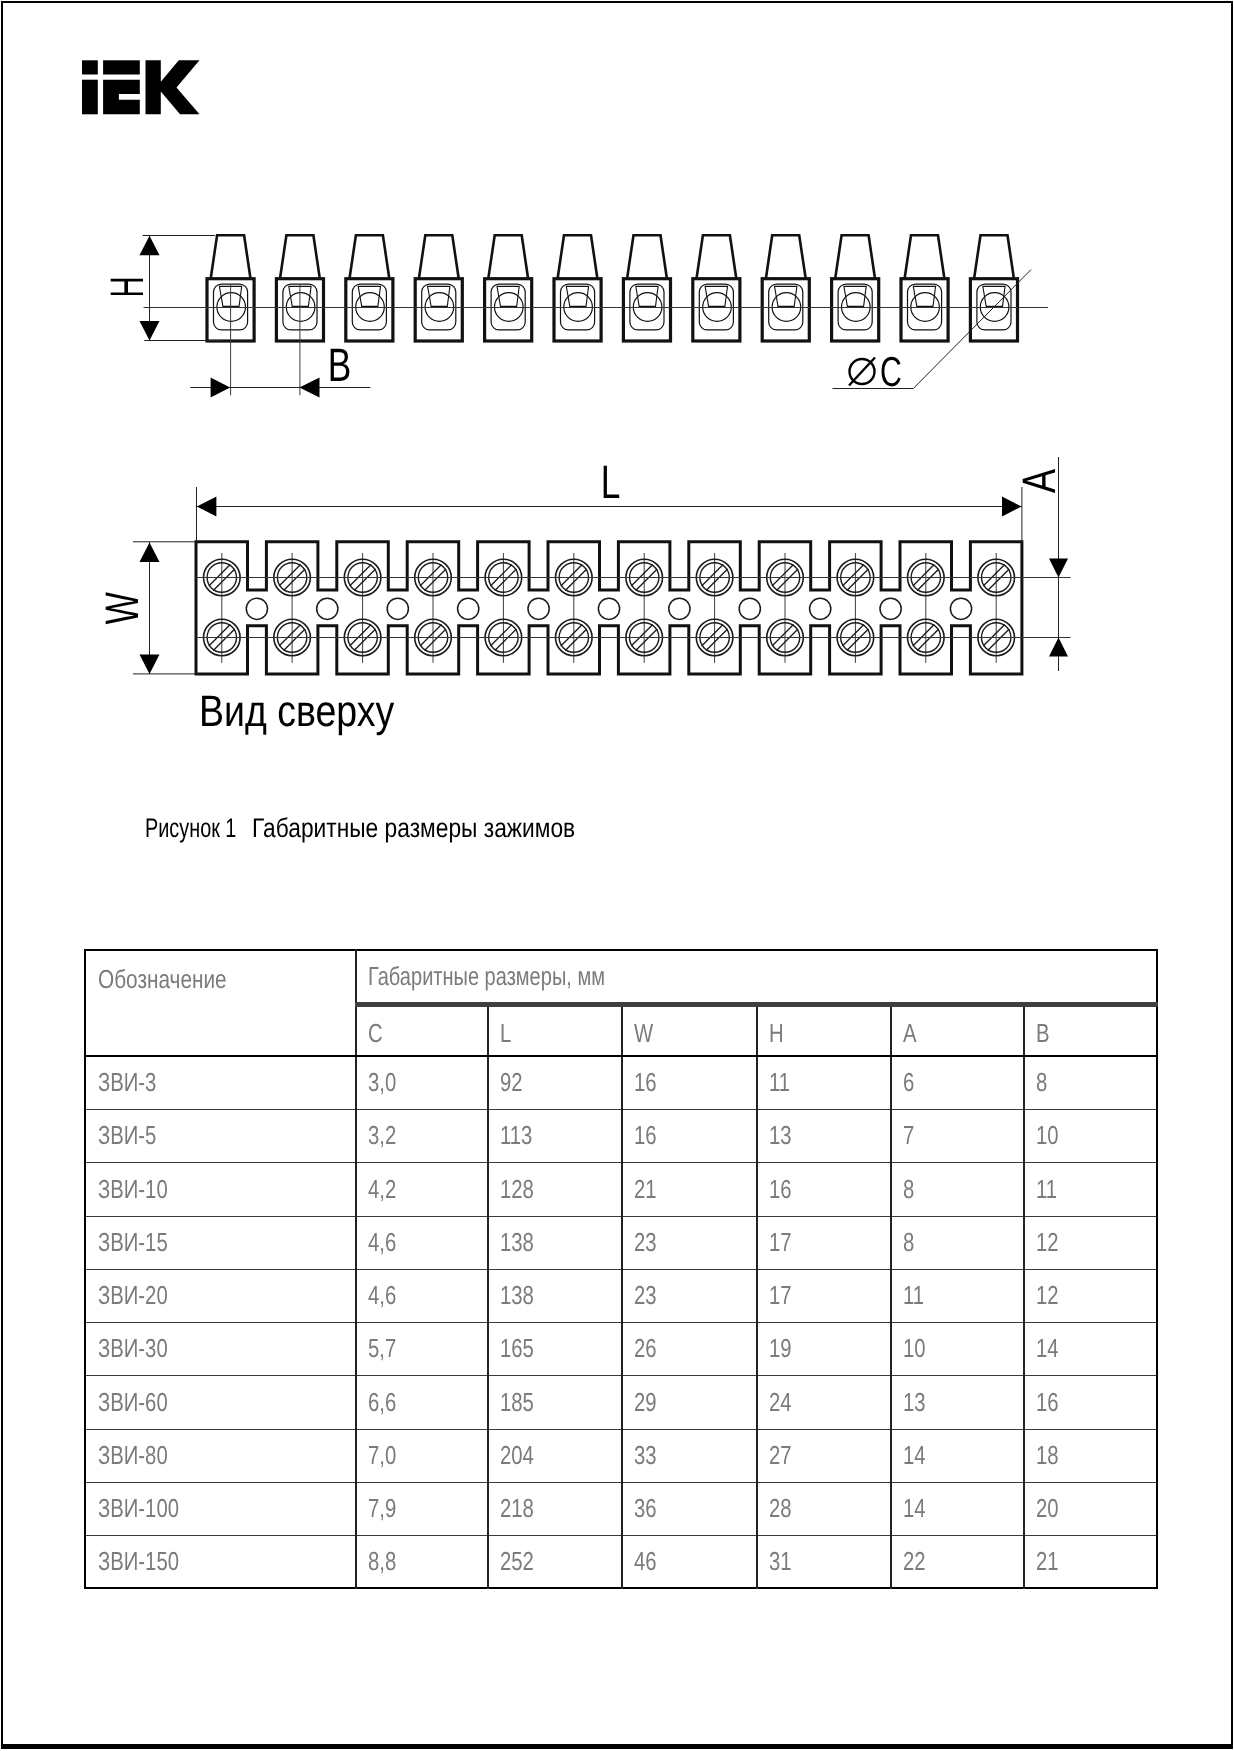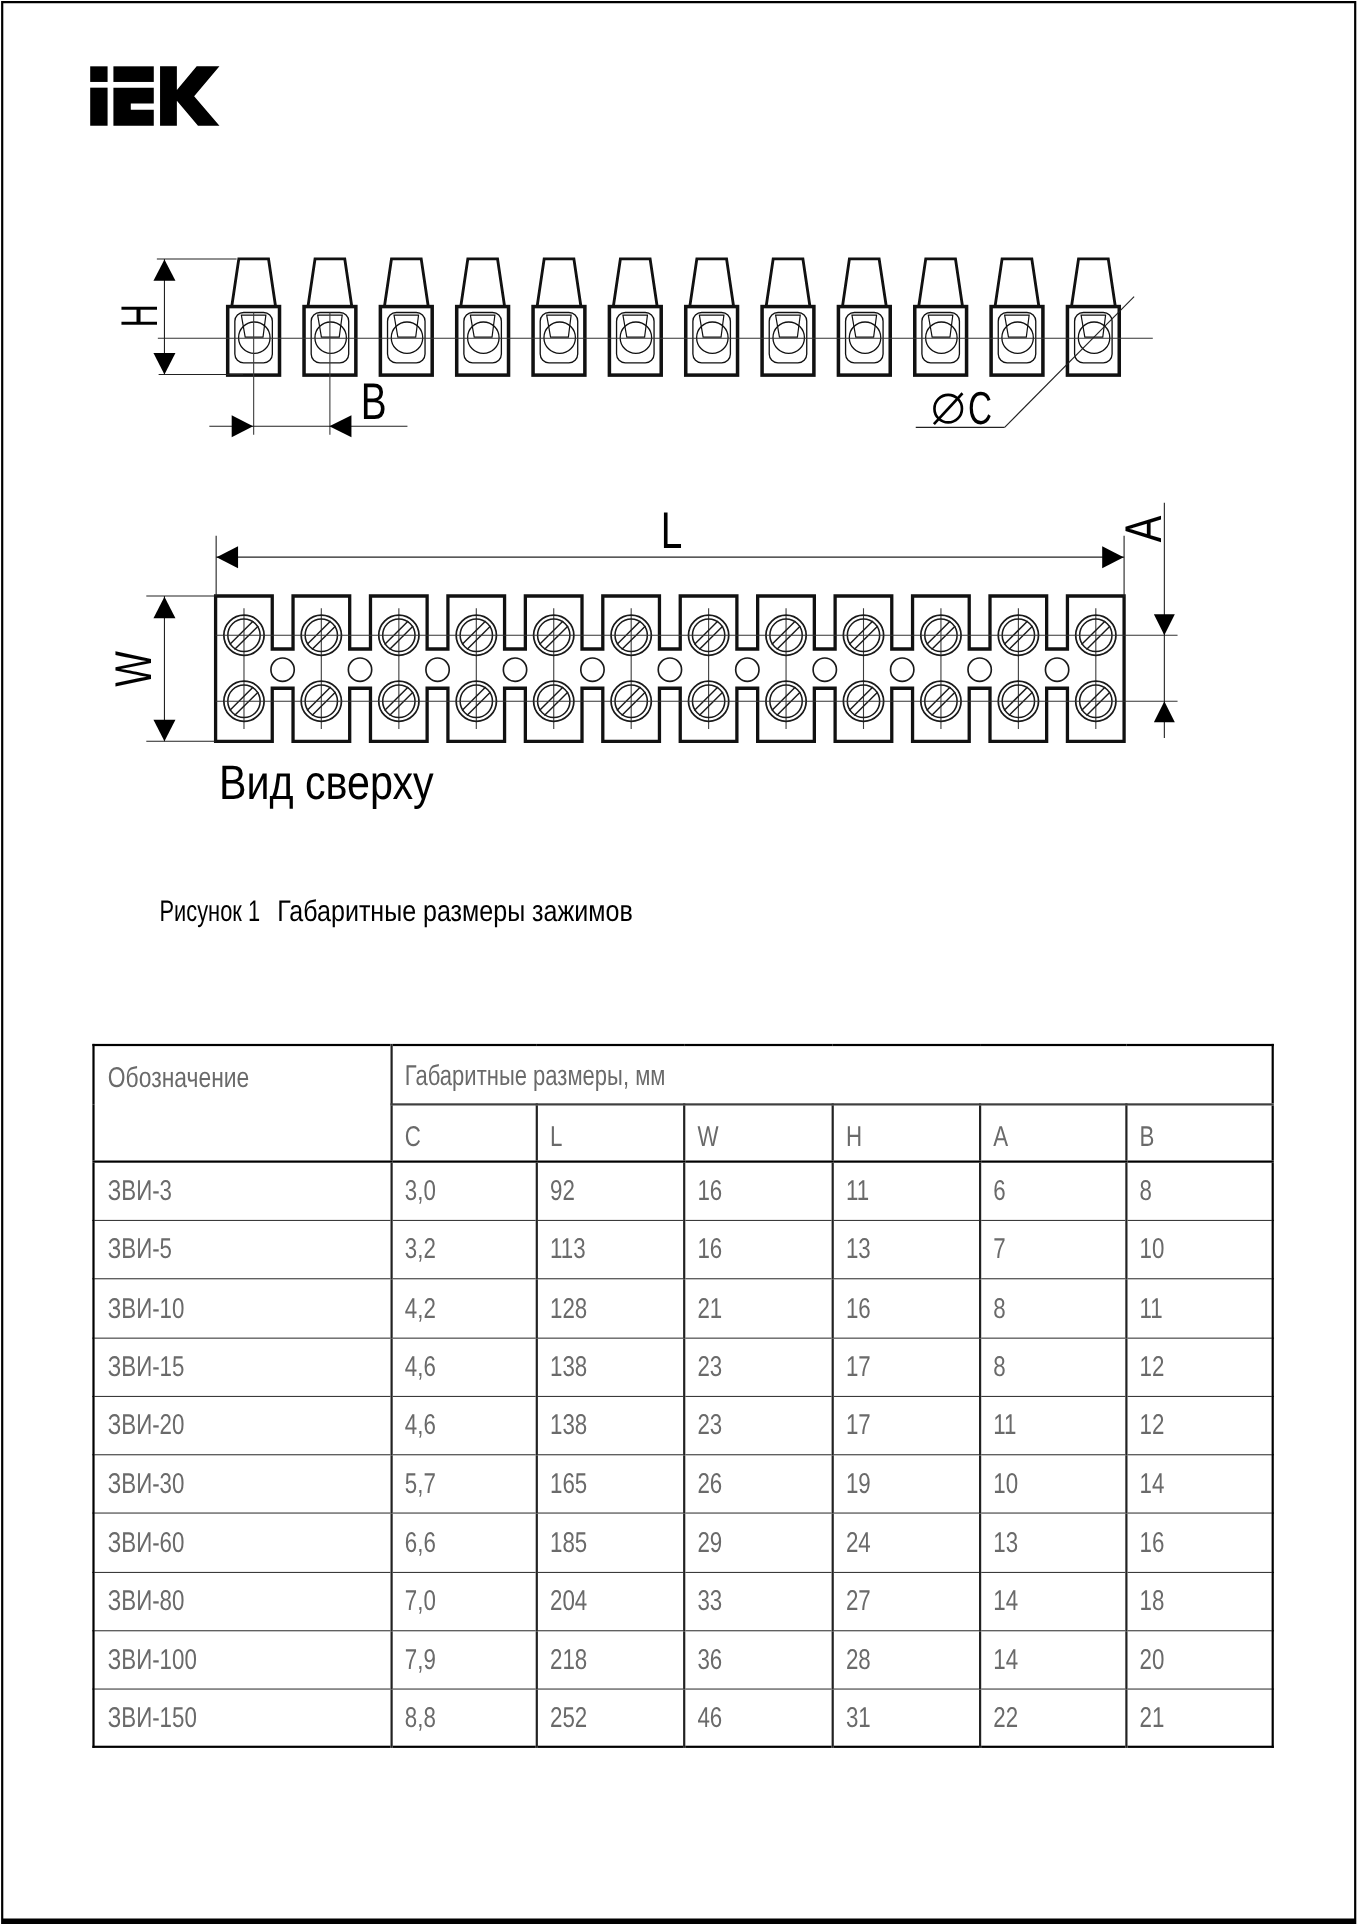--- a/index.html
+++ b/index.html
@@ -5,21 +5,21 @@
 html,body { margin:0; padding:0; background:#fff; -webkit-font-smoothing: antialiased; }
 *, text { text-rendering: geometricPrecision; }
 #page { position:relative; width:1234px; height:1751px; background:#fff; filter:grayscale(1);
   font-family:"Liberation Sans", sans-serif; overflow:hidden; }
 #frame { position:absolute; left:1px; top:1px; right:1px; bottom:2px;
   border:2px solid #000; border-bottom-width:5px; }
 #drawing { position:absolute; left:0; top:0; }
 #viewlabel { position:absolute; left:199px; top:687px; font-size:44px; color:#000; }
 #caption { position:absolute; left:0; top:813px; font-size:27px; color:#000; }
 #tablewrap { position:absolute; left:84px; top:949px; }
-table { border-collapse:collapse; table-layout:fixed; width:1073px; font-size:26px; color:#4d7c0f; }
+table { border-collapse:collapse; table-layout:fixed; width:1073px; font-size:26px; color:#3b82f6; }
 td, th { padding:0 0 0 11px; text-align:left; font-weight:normal; vertical-align:middle;
   overflow:hidden; white-space:nowrap; }
 td.n, th.n { padding-left:12px; }
 .cx { display:inline-block; transform:scaleX(0.78); transform-origin:0 60%; }
 .cx80 { display:inline-block; transform:scaleX(0.80); transform-origin:0 60%; }
 .cx77 { display:inline-block; transform:scaleX(0.77); transform-origin:0 60%; }
 tr.sub td .cx { position:relative; top:3px; }
 #viewlabel { transform:scaleX(0.852); transform-origin:0 0; }
 #caption span { position:absolute; white-space:nowrap; }
 </style>
@@ -406,21 +406,21 @@
           <col style="width:134px">
           <col style="width:135px">
           <col style="width:134px">
           <col style="width:133px">
           <col style="width:133px">
         </colgroup>
 
 <tbody>
           <tr style="height:54px">
  <td class="n" rowspan="2" style="vertical-align:top; padding-top:13px; border-bottom:2px solid #000"><span class="cx80">Обозначение</span></td>
- <td colspan="6" style="border-left:2px solid #222; border-bottom:2px solid #0c4a6e; "><span class="cx77">Габаритные размеры, мм</span></td>
+ <td colspan="6" style="border-left:2px solid #222; border-bottom:5px solid #0c4a6e; "><span class="cx77">Габаритные размеры, мм</span></td>
 </tr>
 
 <tr style="height:52px" class="sub">
  <td style="border-left:2px solid #222"><span class="cx">C</span></td>
             <td style="border-left:2px solid #222"><span class="cx">L</span></td>
  <td style="border-left:2px solid #222"><span class="cx">W</span></td>
             <td style="border-left:2px solid #222"><span class="cx">H</span></td>
  <td style="border-left:2px solid #222"><span class="cx">A</span></td>
             <td style="border-left:2px solid #222"><span class="cx">B</span></td>
 </tr>

